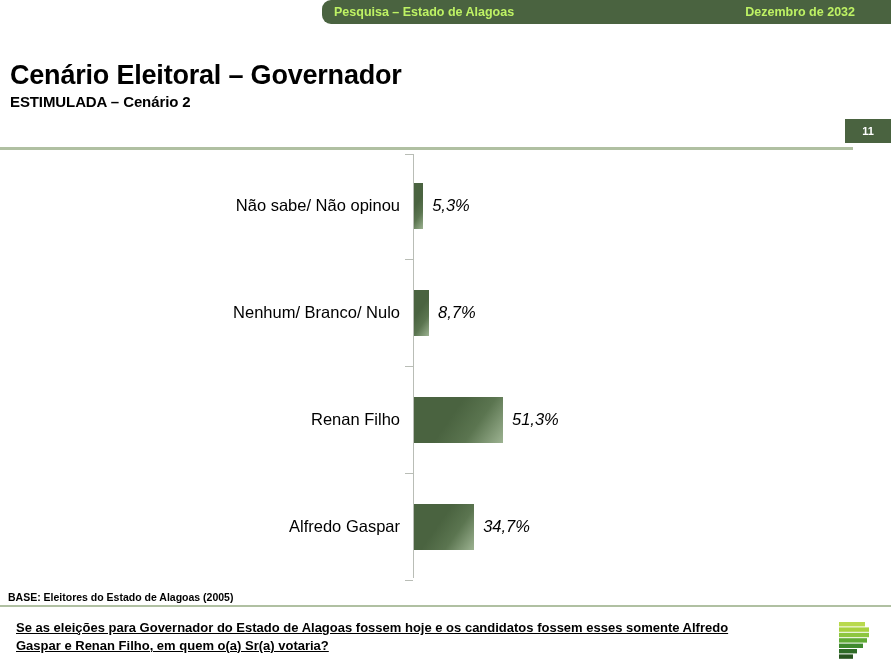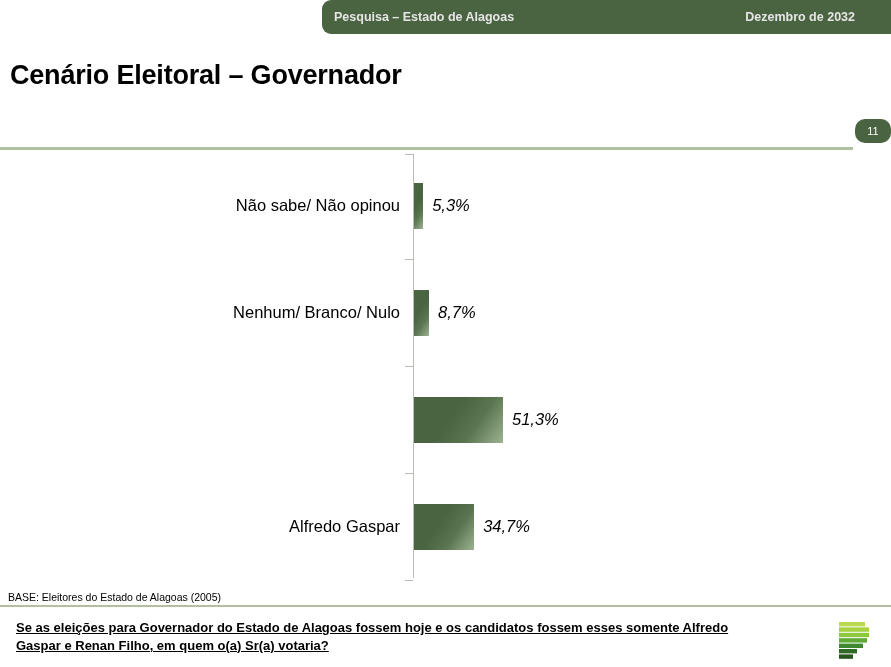--- a/index.html
+++ b/index.html
@@ -6,50 +6,50 @@
   html, body {
     width: 891px; height: 667px;
     background: #ffffff;
     font-family: "Liberation Sans", sans-serif;
     overflow: hidden;
   }
   #slide { position: relative; width: 891px; height: 667px; background:#fff; }
 
   
   .header-band {
-    position: absolute; left: 322px; top: 0; width: 569px; height: 34px;
+    position: absolute; left: 322px; top: 0; width: 569px; height: 24px;
     background: #4a6340;
     border-top-left-radius: 9px;
     border-bottom-left-radius: 9px;
     display: flex; align-items: center;
-    color: #e5e5e5;
+    color: #bef264;
     font-size: 12.5px; font-weight: bold; text-align: right;
   }
   .header-left  { position:absolute; left: 12px; white-space: nowrap; }
   .header-right { position:absolute; right: 36px; white-space: nowrap; }
 
   
   .title-block { position: absolute; left: 10px; top: 60px; }
   .title-main {
     font-size: 27px; font-weight: bold; color: #000;
     letter-spacing: -0.2px; line-height: 1.12;
   }
   .title-sub {
     font-size: 15px; font-weight: bold; color: #000;
     margin-top: 3px; letter-spacing: -0.1px;
   }
 
   
   .page-badge {
     position: absolute; right: 0; top: 119px;
-    width: 36px; height: 24px;
+    width: 46px; height: 24px;
     background: #4a6340;
     color: #ffffff;
-    font-size: 11px; font-weight: normal;
-    display: flex; align-items: center; justify-content: center; border-radius: 10px;
+    font-size: 11px; font-weight: bold;
+    display: flex; align-items: center; justify-content: center;
   }
   .rule-top {
     position: absolute; left: 0; top: 147px; width: 853px; height: 3px;
     background: #b0c0a2;
   }
 
   
   .chart {
     position: absolute; left: 0; top: 152px; width: 891px; height: 428px;
   }
@@ -77,21 +77,21 @@
     background: linear-gradient(125deg, #4a6340 0%, #4a6340 42%, #5b7550 68%, #9db392 100%);
   }
   .bar-value {
     margin-left: 9px;
     font-size: 16.5px; color: #000; white-space: nowrap; font-style: italic;
   }
 
   
   .base-text {
     position: absolute; left: 8px; top: 591px;
-    font-size: 10.5px; font-weight: normal; color: #000;
+    font-size: 10.5px; font-weight: bold; color: #000;
   }
   .rule-base {
     position: absolute; left: 0; top: 605px; width: 891px; height: 2px;
     background: #b0c0a2;
   }
   .question-text {
     position: absolute; left: 16px; top: 619px; width: 722px;
     font-size: 13px; font-weight: bold; color: #000;
     line-height: 1.35;
     text-decoration: underline;
@@ -105,20 +105,21 @@
 
 <div id="slide">
 
   <div class="header-band">
     <span class="header-left">Pesquisa – Estado de Alagoas</span>
     <span class="header-right">Dezembro de 2032</span>
   </div>
 
   <div class="title-block">
     <div class="title-main">Cenário Eleitoral – Governador</div>
+    <div class="title-sub">ESTIMULADA – Cenário 2</div>
   </div>
 
   <div class="page-badge">11</div>
   <div class="rule-top"></div>
 
   <div class="chart">
     <div class="axis-line"></div>
     <div class="rows" id="chart-rows">
         <div class="row" style="top: 0px;">
           <div class="cat-label">Não sabe/ Não opinou</div>
@@ -128,20 +129,21 @@
           </div>
         </div>
         <div class="row" style="top: 107px;">
           <div class="cat-label">Nenhum/ Branco/ Nulo</div>
           <div class="bar-wrap">
             <div class="bar" style="width: 15.1px;"></div>
             <div class="bar-value">8,7%</div>
           </div>
         </div>
         <div class="row" style="top: 214px;">
+          <div class="cat-label">Renan Filho</div>
           <div class="bar-wrap">
             <div class="bar" style="width: 89px;"></div>
             <div class="bar-value">51,3%</div>
           </div>
         </div>
         <div class="row" style="top: 321px;">
           <div class="cat-label">Alfredo Gaspar</div>
           <div class="bar-wrap">
             <div class="bar" style="width: 60.2px;"></div>
             <div class="bar-value">34,7%</div>

